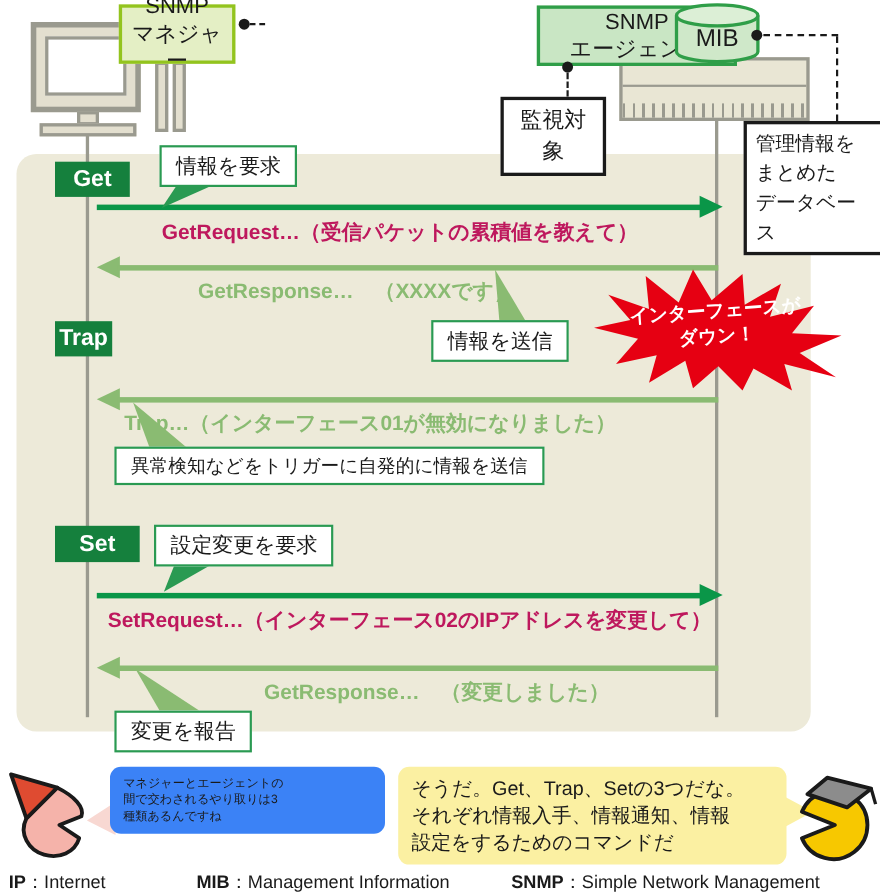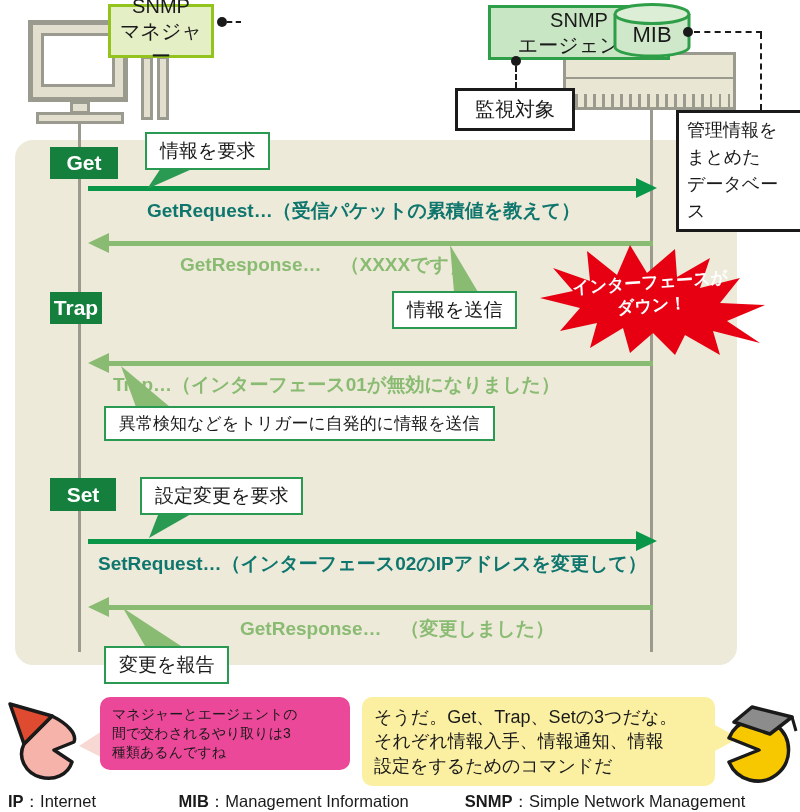--- a/index.html
+++ b/index.html
@@ -27,31 +27,31 @@
   .lifeline{background:#9a9a8f;width:3px;}
   .seclabel{background:#15803d;color:#ffffff;font-weight:bold;font-size:21px;
     text-align:center;box-sizing:border-box;}
   
   .shaft{height:5px;}
   .dark{background:#0a9648;}
   .light{background:#8abb72;}
   .head-r{width:0;height:0;border-top:10px solid transparent;border-bottom:10px solid transparent;}
   .head-l{width:0;height:0;border-top:10px solid transparent;border-bottom:10px solid transparent;}
   .msg{font-size:19px;font-weight:bold;white-space:nowrap;}
-  .msg.darktxt{color:#0f766e;}
+  .msg.darktxt{color:#be185d;}
   .msg.lighttxt{color:#8abb72;}
   
   .callout{box-sizing:border-box;background:#ffffff;border:2.5px solid #2a9a52;
     font-size:19px;padding:4px 13px;white-space:nowrap;z-index:6;}
   .callout.small{font-size:17px;}
   .burst-text{color:#ffffff;font-weight:bold;font-size:17px;text-align:center;
     line-height:1.35;transform:rotate(-4deg);z-index:8;}
   
   .bubble{box-sizing:border-box;border-radius:10px;padding:8px 12px;line-height:1.35;}
-  .bubble.pink{background:#ec4899;font-size:14px;}
+  .bubble.pink{background:#3b82f6;font-size:11px;}
   .bubble.yellow{background:#fbf0a2;font-size:18px;}
   
   .footer{display:flex;gap:22px;font-size:16.5px;color:#1a1a1a;}
   .footer b{font-weight:bold;}
   svg{display:block;overflow:visible;}
 </style>
 </head>
 <body>
 
 <div id="stage">
@@ -80,34 +80,34 @@
   <div class="abs nodebox agent pre" style="left:488px;top:5px;width:182px;height:55px;z-index:5;">SNMP
 エージェント</div>
   <svg class="abs" width="84" height="58" viewBox="0 0 84 58" style="left:610px;top:2px;z-index:6;">
     <path d="M5,12 L5,45 A37,9 0 0 0 79,45 L79,12" fill="#cfe8c9" stroke="#2f9e48" stroke-width="3"></path>
     <ellipse cx="42" cy="12" rx="37" ry="9.5" fill="#dcefd6" stroke="#2f9e48" stroke-width="3"></ellipse>
   </svg>
   <div class="abs" style="left:612px;top:22px;width:80px;text-align:center;font-size:22px;z-index:7;">MIB</div>
 
   <div class="abs dot" style="left:511px;top:56px;z-index:7;"></div>
   <div class="abs dash-v" style="left:515px;top:66px;height:22px;z-index:5;"></div>
-  <div class="abs notebox" style="left:455px;top:88px;width:120px;text-align:center;font-size:20px;z-index:7;">監視対象</div>
+  <div class="abs notebox" style="left:455px;top:88px;width:96px;text-align:center;font-size:20px;z-index:7;">監視対象</div>
 
   <div class="abs dot" style="left:683px;top:27px;z-index:7;"></div>
   <div class="abs dash-h" style="left:694px;top:31px;width:68px;z-index:5;"></div>
   <div class="abs dash-v" style="left:760px;top:33px;height:77px;z-index:5;"></div>
   <div class="abs notebox pre" style="left:664px;top:110px;width:130px;line-height:1.5;z-index:7;margin-left:12px;">管理情報を
 まとめた
 データベース</div>
 
   <div class="abs panel" style="left:15px;top:140px;width:722px;height:525px;z-index:1;"></div>
 
   <div class="abs seclabel" style="left:50px;top:147px;width:68px;height:32px;line-height:32px;z-index:4;">Get</div>
   <div class="abs seclabel" style="left:50px;top:292px;width:52px;height:32px;line-height:32px;z-index:4;">Trap</div>
-  <div class="abs seclabel" style="left:50px;top:478px;width:66px;height:33px;line-height:33px;z-index:4;">Set</div>
+  <div class="abs seclabel" style="left:50px;top:478px;width:77px;height:33px;line-height:33px;z-index:4;">Set</div>
 
   <div>
     <div class="abs shaft dark" style="left:88px;top:186px;width:549px;z-index:3;"></div>
     <div class="abs head-r" style="left:636px;top:178px;border-left:21px solid #0a9648;z-index:3;"></div>
   </div>
   <div class="abs msg darktxt" style="left:147px;top:198px;z-index:3;">GetRequest…（受信パケットの累積値を教えて）</div>
 
   <div>
     <div class="abs head-l" style="left:88px;top:233px;border-right:21px solid #8abb72;z-index:3;"></div>
     <div class="abs shaft light" style="left:107px;top:241px;width:546px;z-index:3;"></div>

